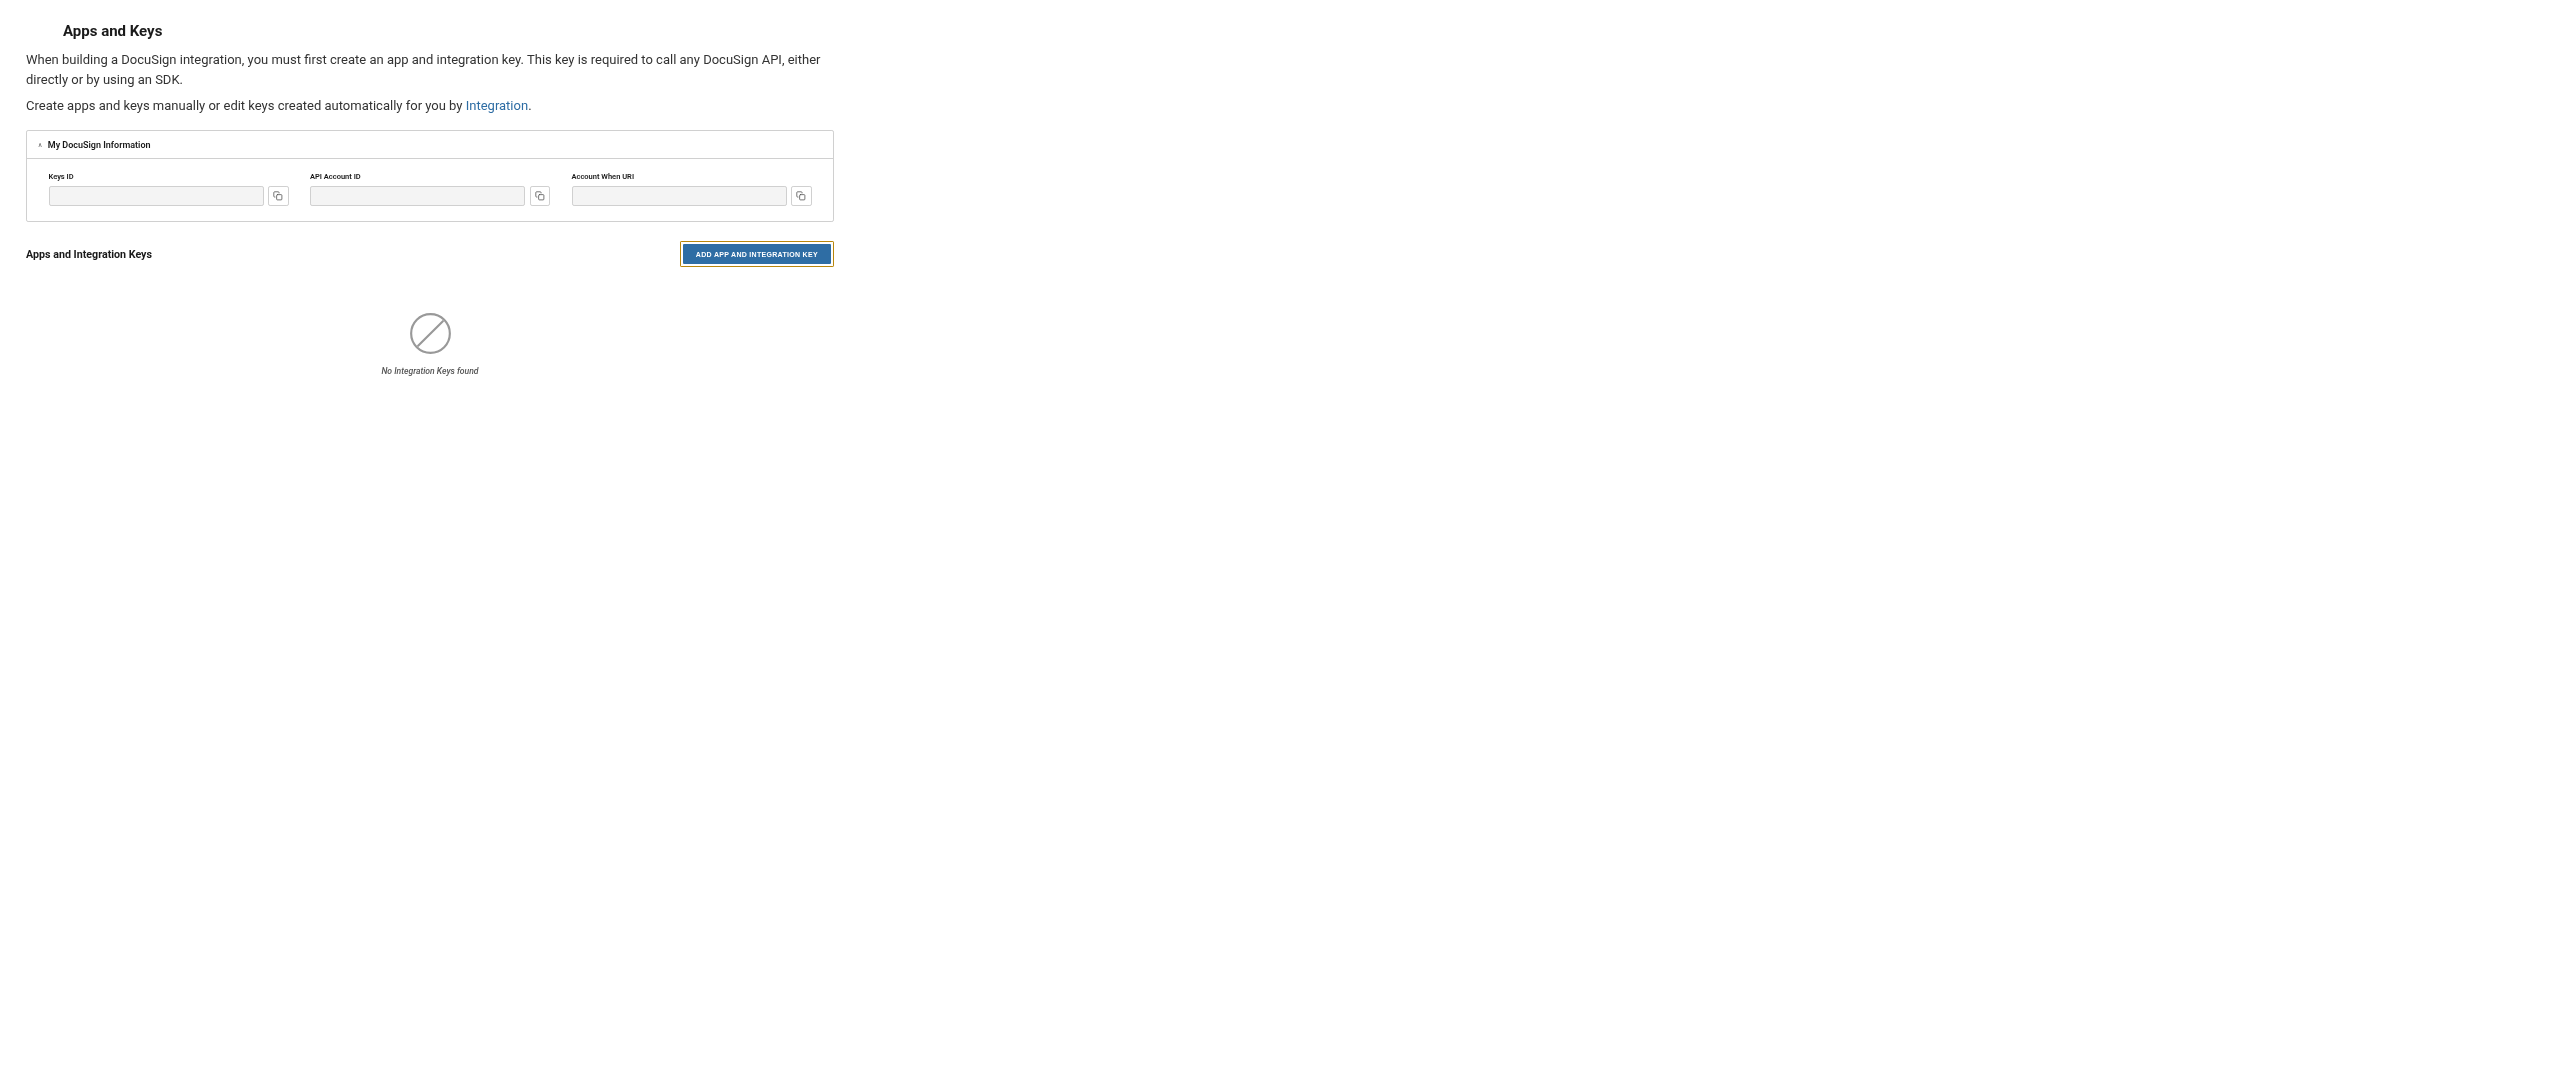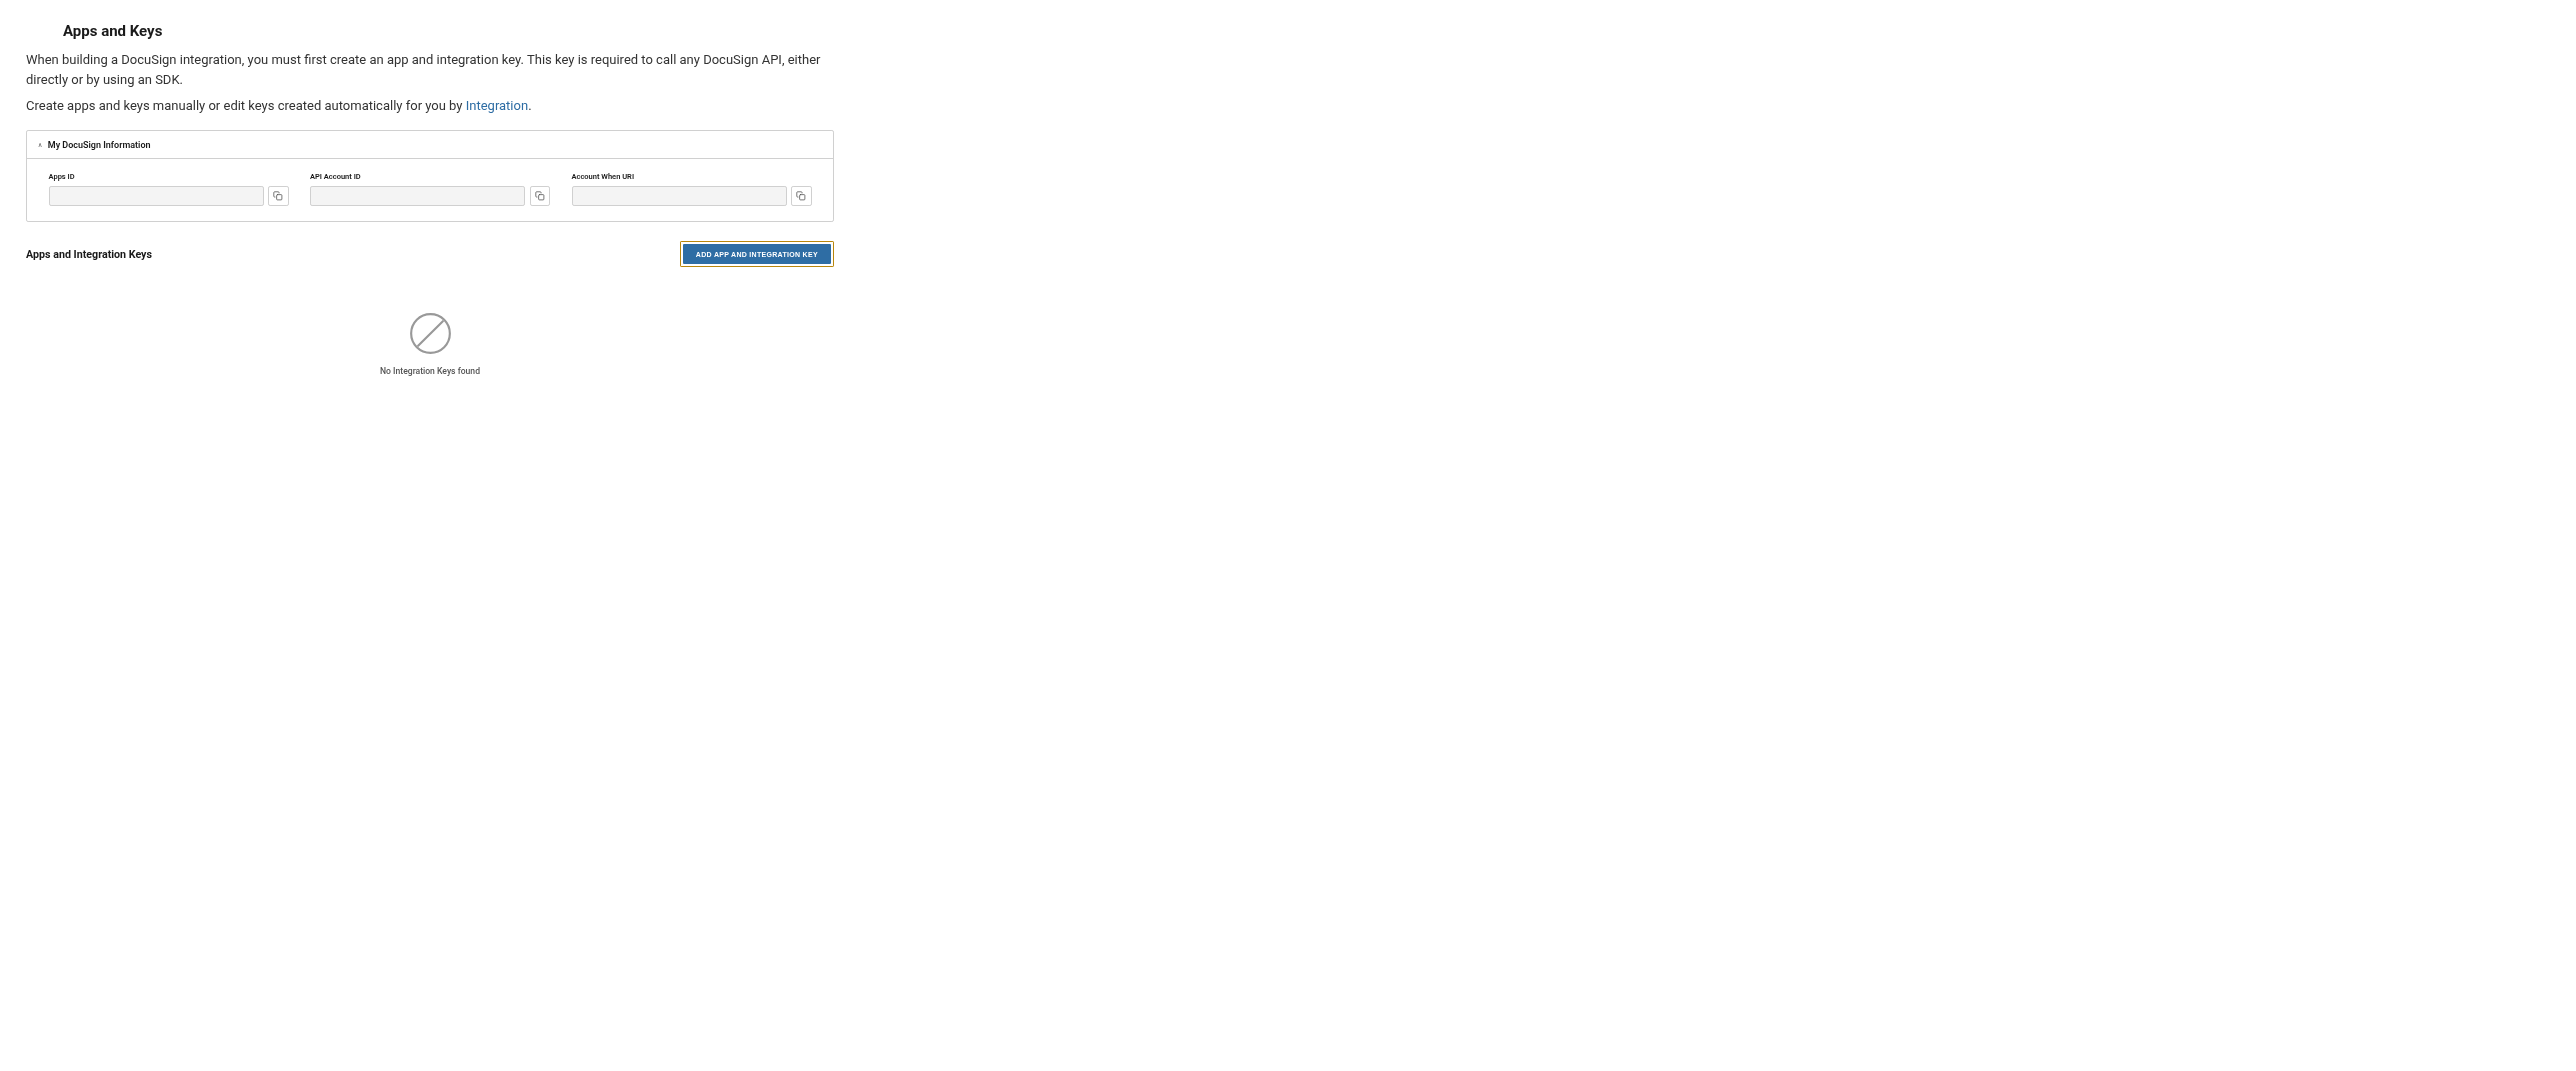--- a/index.html
+++ b/index.html
@@ -164,41 +164,42 @@
     .empty-icon {
       width: 43px;
       height: 43px;
       margin-bottom: 10.7px;
     }
 
     .empty-text {
       font-size: 8.6px;
       font-weight: 500;
       color: #555555;
+      font-style: italic;
     }
   </style>
 </head>
 <body>
 
 <h1 class="page-title">Apps and Keys</h1>
 
 <p class="description">When building a DocuSign integration, you must first create an app and integration key. This key is required to call any DocuSign API, either directly or by using an SDK.</p>
 
 <p class="description">
   <span>Create apps and keys manually or edit keys created automatically for you by </span><a class="description-link" href="#">Integration</a><span>.</span>
 </p>
 
 <div class="account-section">
   <div class="account-section-header">
     <span class="chevron-icon">∧</span>
     <span class="account-section-title">My DocuSign Information</span>
   </div>
   <div class="account-fields">
     <div class="field-group">
-      <label class="field-label">Apps ID</label>
+      <label class="field-label">Keys ID</label>
       <div class="field-row">
         <input class="field-input" type="text" readonly="" style="">
         <button class="copy-button" title="Copy to clipboard">
           <svg width="9.7" height="9.7" viewBox="0 0 24 24" fill="none" stroke="currentColor" stroke-width="2" stroke-linecap="round" stroke-linejoin="round">
             <rect x="9" y="9" width="13" height="13" rx="2" ry="2"></rect>
             <path d="M5 15H4a2 2 0 0 1-2-2V4a2 2 0 0 1 2-2h9a2 2 0 0 1 2 2v1"></path>
           </svg>
         </button>
       </div>
     </div>

